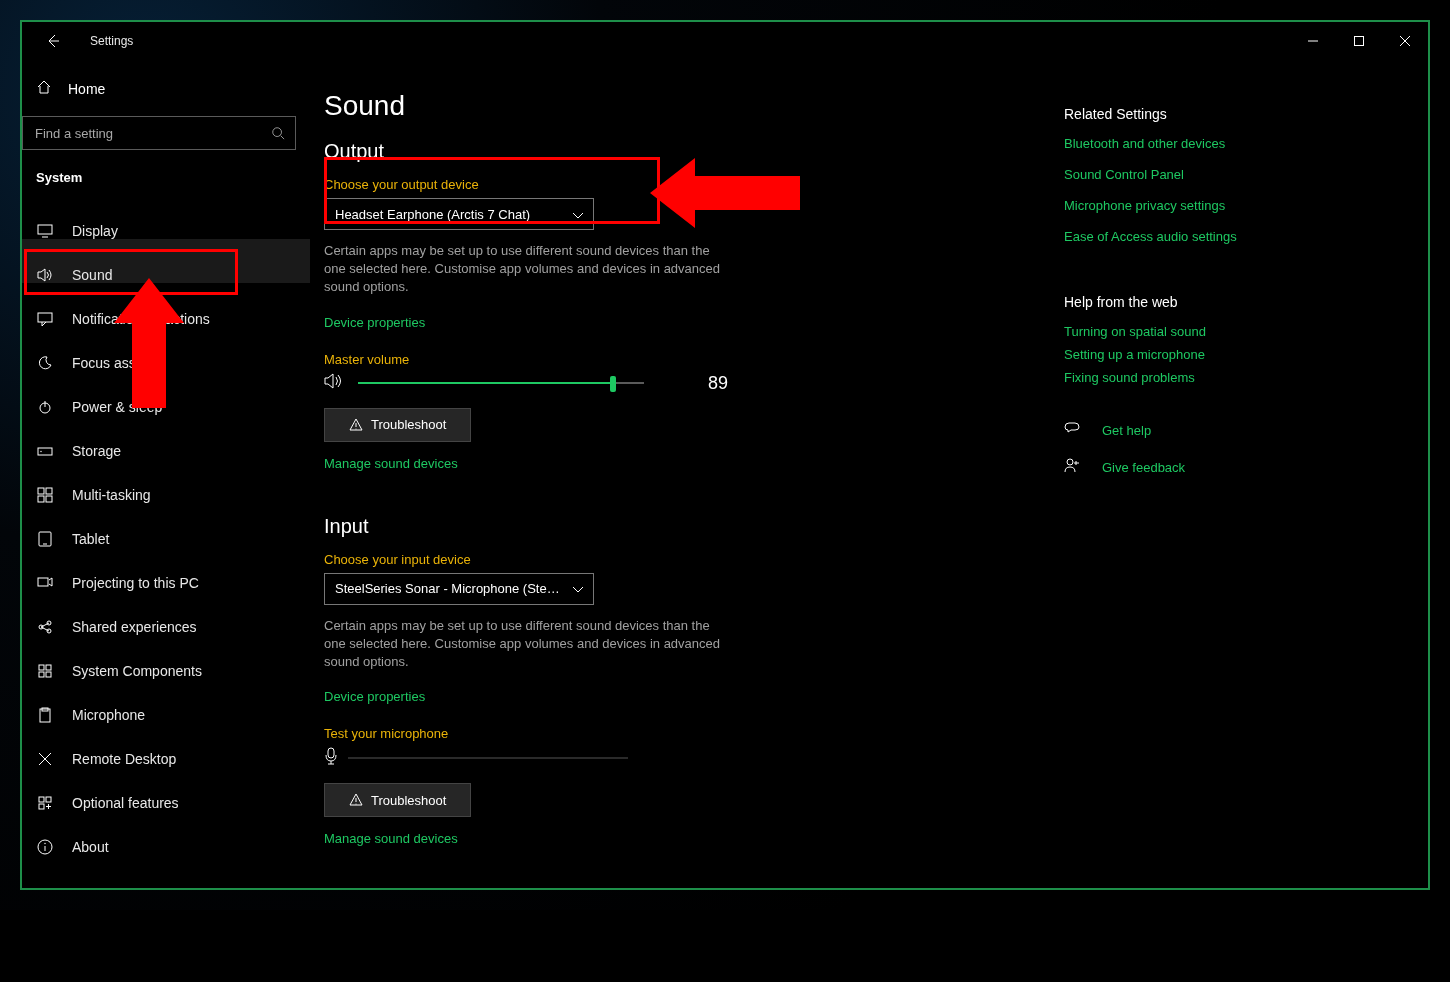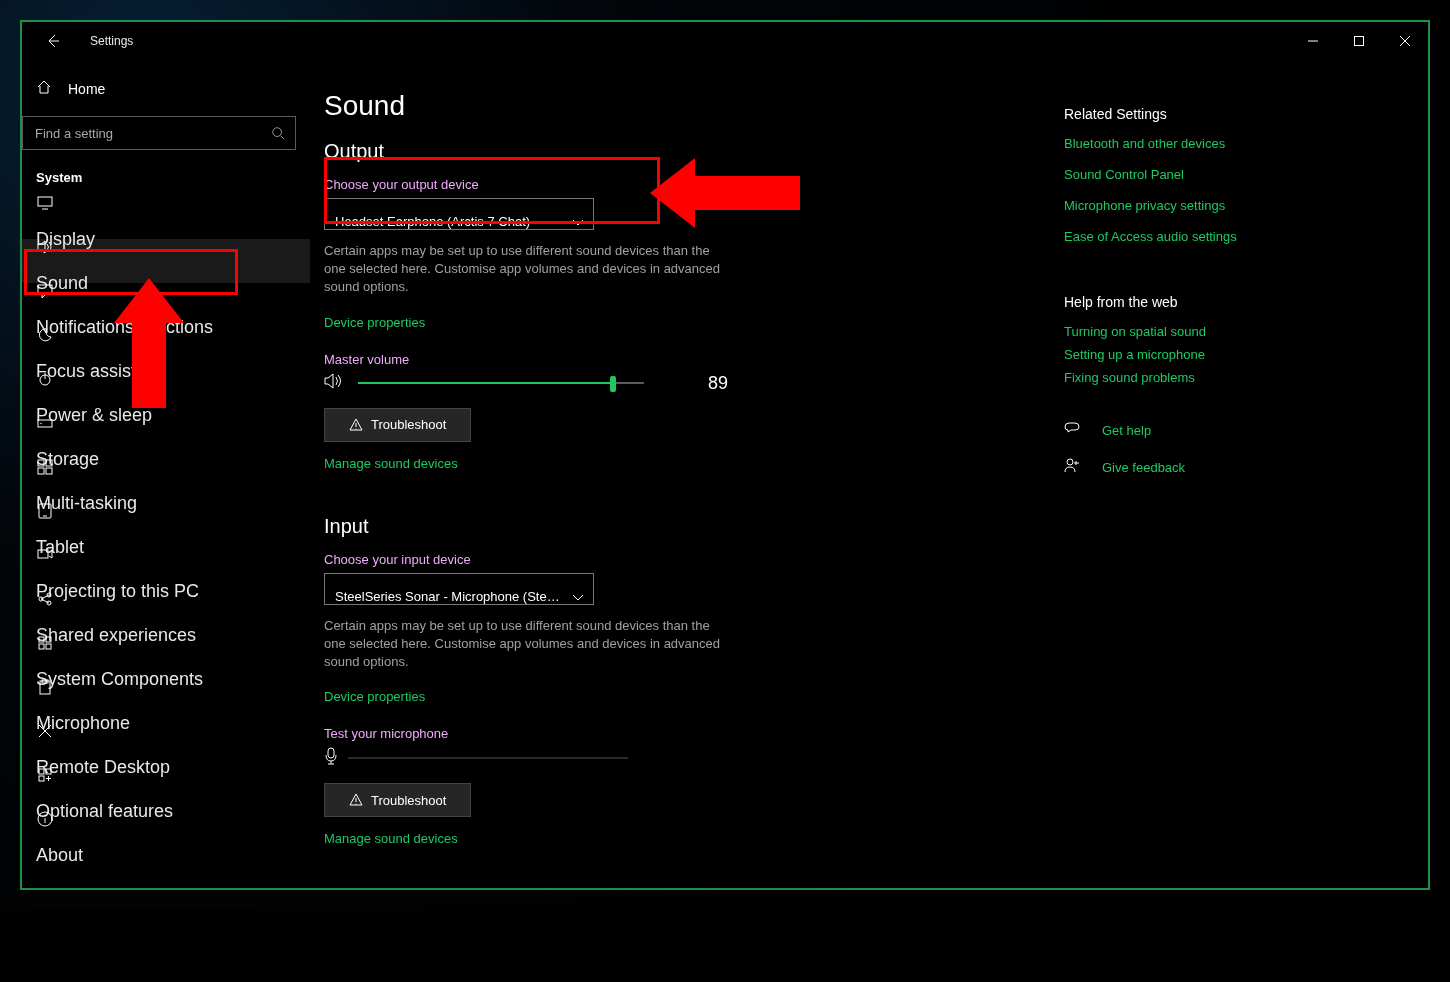--- a/index.html
+++ b/index.html
@@ -17,31 +17,31 @@
   .content{display:flex;height:calc(100% - 38px);}
   .sidebar{width:288px;flex:0 0 288px;padding:8px 0 0 0;}
   .home-row{display:flex;align-items:center;height:42px;padding:0 14px;gap:16px;}
   .home-row .lbl{font-size:14px;}
   .search-wrap{padding:6px 14px 14px 0;}
   .search-box{height:32px;border:1px solid #5a5a5a;display:flex;align-items:center;padding:0 10px;color:#b5b5b5;font-size:13px;}
   .search-box input{flex:1;background:transparent;border:none;outline:none;color:#fff;font-size:13px;}
   .search-box input::placeholder{color:#a8a8a8;}
   .sidebar-section{padding:0 14px;font-size:13px;font-weight:600;color:#fff;margin:6px 0 10px 0;}
   .nav{list-style:none;padding:0;margin:0;}
-  .nav-item{display:flex;align-items:flex-start;height:44px;padding:0 14px;gap:18px;font-size:18px;color:#e8e8e8;cursor:pointer;flex-direction:column;}
+  .nav-item{display:flex;align-items:flex-end;height:44px;padding:0 14px;gap:18px;font-size:14px;color:#e8e8e8;cursor:pointer;}
   .nav-item .icon{width:18px;display:flex;align-items:center;justify-content:center;}
   .nav-item.selected{background:#1a1a1a;}
   .hl-box{position:absolute;border:3px solid #ff0000;pointer-events:none;}
   
   .main{flex:1;display:flex;overflow:hidden;}
   .col1{padding:30px 30px 0 14px;flex:0 0 710px;}
   h1.page-title{font-size:28px;font-weight:400;margin:0 0 18px 0;}
   h2.section{font-size:20px;font-weight:400;margin:14px 0 14px 0;}
-  .label{font-size:13px;color:#f0abfc;margin:6px 0;}
-  .combo{width:248px;height:30px;border:1px solid #777;display:flex;align-items:flex-end;padding:0 10px;font-size:13px;cursor:pointer;justify-content:space-between;}
+  .label{font-size:13px;color:#eab308;margin:6px 0;}
+  .combo{width:248px;height:30px;border:1px solid #777;display:flex;align-items:center;padding:0 10px;font-size:13px;cursor:pointer;justify-content:space-between;}
   .combo .chev{margin-left:auto;}
   .desc{font-size:13px;color:#a0a0a0;max-width:400px;line-height:1.4;margin:12px 0;}
   .link{color:#1ec862;font-size:13px;cursor:pointer;margin:6px 0;display:inline-block;}
   .slider-row{display:flex;align-items:center;gap:14px;margin:6px 0 14px 0;}
   .slider-track{position:relative;width:286px;height:2px;background:#5a5a5a;}
   .slider-fill{position:absolute;left:0;top:0;height:2px;background:#1ec862;}
   .slider-thumb{position:absolute;top:-6px;width:6px;height:16px;background:#1ec862;border-radius:2px;}
   .vol-num{font-size:18px;color:#fff;margin-left:50px;}
   .btn{height:32px;background:#262626;border:1px solid #444;color:#fff;font-size:13px;display:inline-flex;align-items:center;padding:0 24px;gap:8px;cursor:pointer;}
   .mic-line{display:flex;align-items:center;gap:10px;margin:4px 0 14px 0;}

